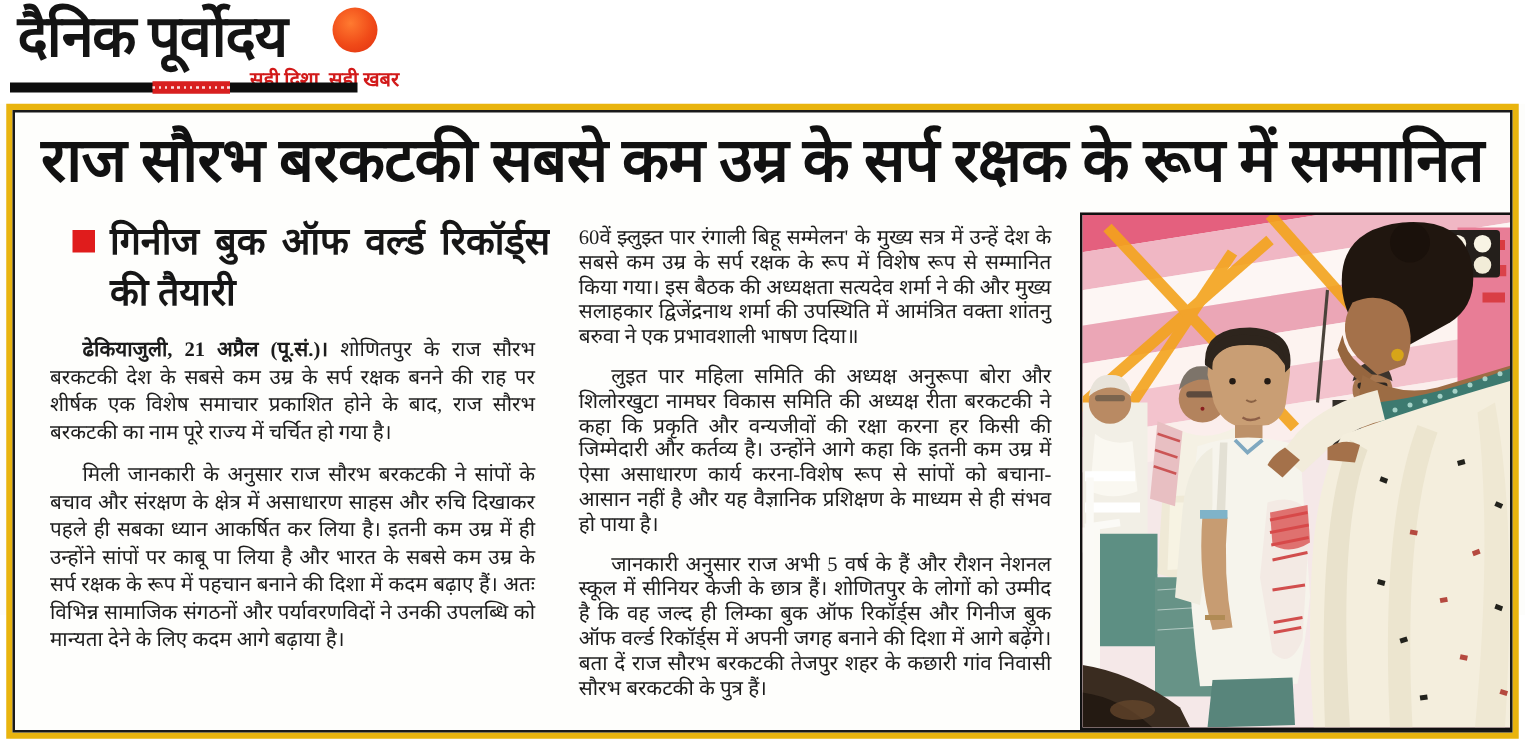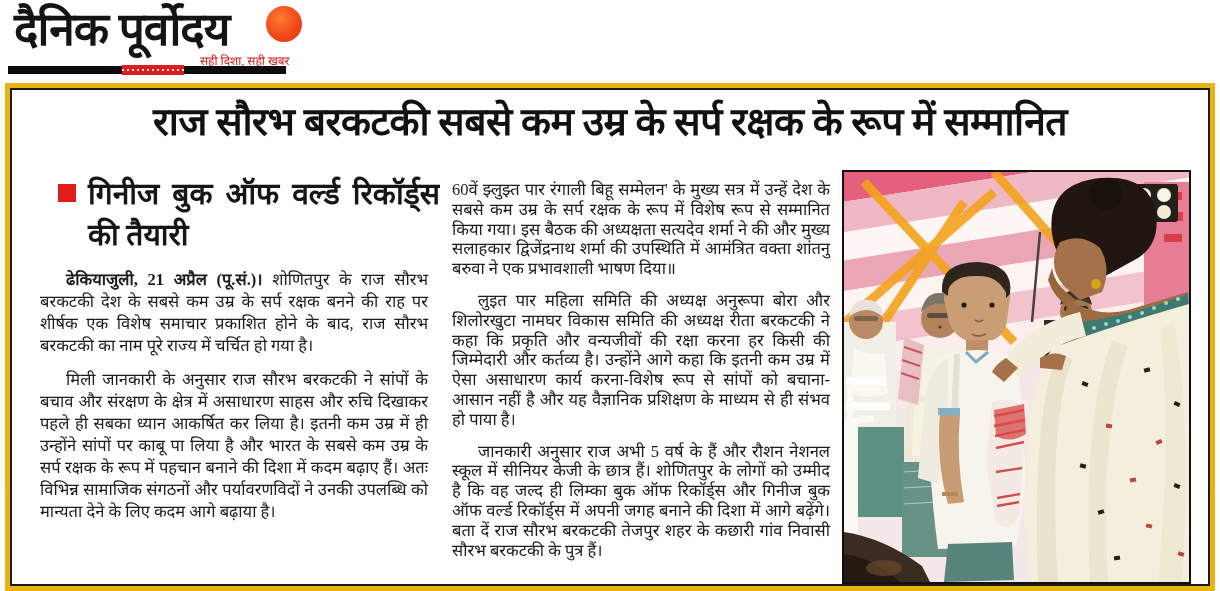--- a/index.html
+++ b/index.html
@@ -6,37 +6,37 @@
   body{width:1220px;height:591px;overflow:hidden;font-family:"Liberation Serif",serif;}
   .canvas{position:relative;width:1220px;height:492px;background:#fdfdfb;}
 
   
   .masthead{position:absolute;left:0;top:0;width:1220px;height:83px;background:#ffffff;}
   .logo-wrap{position:absolute;left:14px;top:2px;height:64px;}
   .logo-sun{position:absolute;left:252px;top:4px;width:36px;height:36px;border-radius:50%;
             background:radial-gradient(circle at 40% 35%,#ff7a30 0%,#f04a18 55%,#e03010 100%);}
   .logo-text{position:relative;font-size:46px;line-height:56px;font-weight:bold;color:#141414;
              letter-spacing:-1px;white-space:nowrap;}
-  .logo-tagline{position:absolute;left:186px;top:50px;font-size:12px;font-weight:normal;color:#d21a1a;white-space:nowrap;}
+  .logo-tagline{position:absolute;left:186px;top:50px;font-size:16px;font-weight:bold;color:#d21a1a;white-space:nowrap;}
   .masthead-bar{position:absolute;left:8px;top:66px;width:278px;height:8px;background:#0d0d0d;}
   .masthead-ribbon{position:absolute;left:114px;top:-1px;width:62px;height:10px;background:#d81f1f;
       background-image:repeating-linear-gradient(90deg,rgba(255,255,255,.85) 0 2px,rgba(255,255,255,0) 2px 5px);
       background-size:100% 2px;background-position:0 4px;background-repeat:no-repeat;}
 
   
   .frame{position:absolute;left:5px;top:83px;width:1210px;height:508px;background:#e9b40e;
          box-sizing:border-box;padding:5px;}
   .frame-inner{width:100%;height:100%;background:#fefefc;border:2px solid #1a1a1a;box-sizing:border-box;
                position:relative;overflow:hidden;}
 
-  .headline{margin:8px 10px 0 10px;text-align:center;font-size:39px;line-height:1.25;font-weight:bold;
+  .headline{margin:8px 10px 0 10px;text-align:center;font-size:49px;line-height:1.25;font-weight:bold;
             color:#111;letter-spacing:-0.5px;white-space:nowrap;}
 
   .content{position:absolute;left:16px;right:12px;top:78px;bottom:8px;display:grid;
-           grid-template-columns:412px 402px 1fr;column-gap:0;}
+           grid-template-columns:412px 402px 1fr;column-gap:11px;}
 
   .col{overflow:hidden;}
 
   .subhead{display:flex;align-items:flex-start;gap:12px;margin:6px 0 14px 30px;}
   .subhead .bullet{flex:0 0 auto;width:18px;height:18px;background:#e01c1c;margin-top:10px;}
   .subhead .subhead-text{font-size:30px;line-height:1.35;font-weight:bold;color:#161616;}
 
   .body-text{font-size:16.5px;color:#1c1c1c;text-align:justify;}
   .col1 .para{line-height:22px;}
   .col2 .para{line-height:19.8px;}

